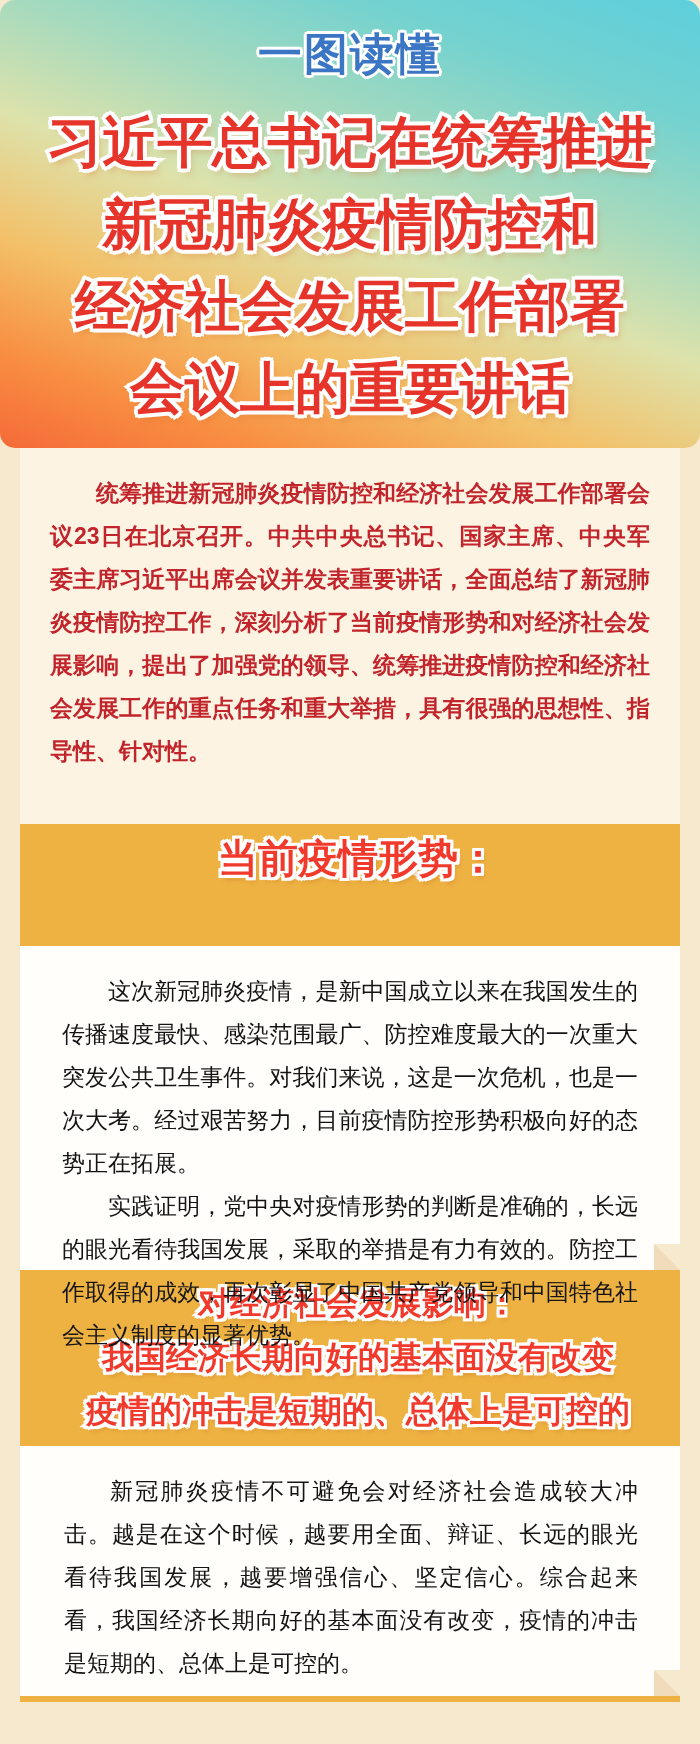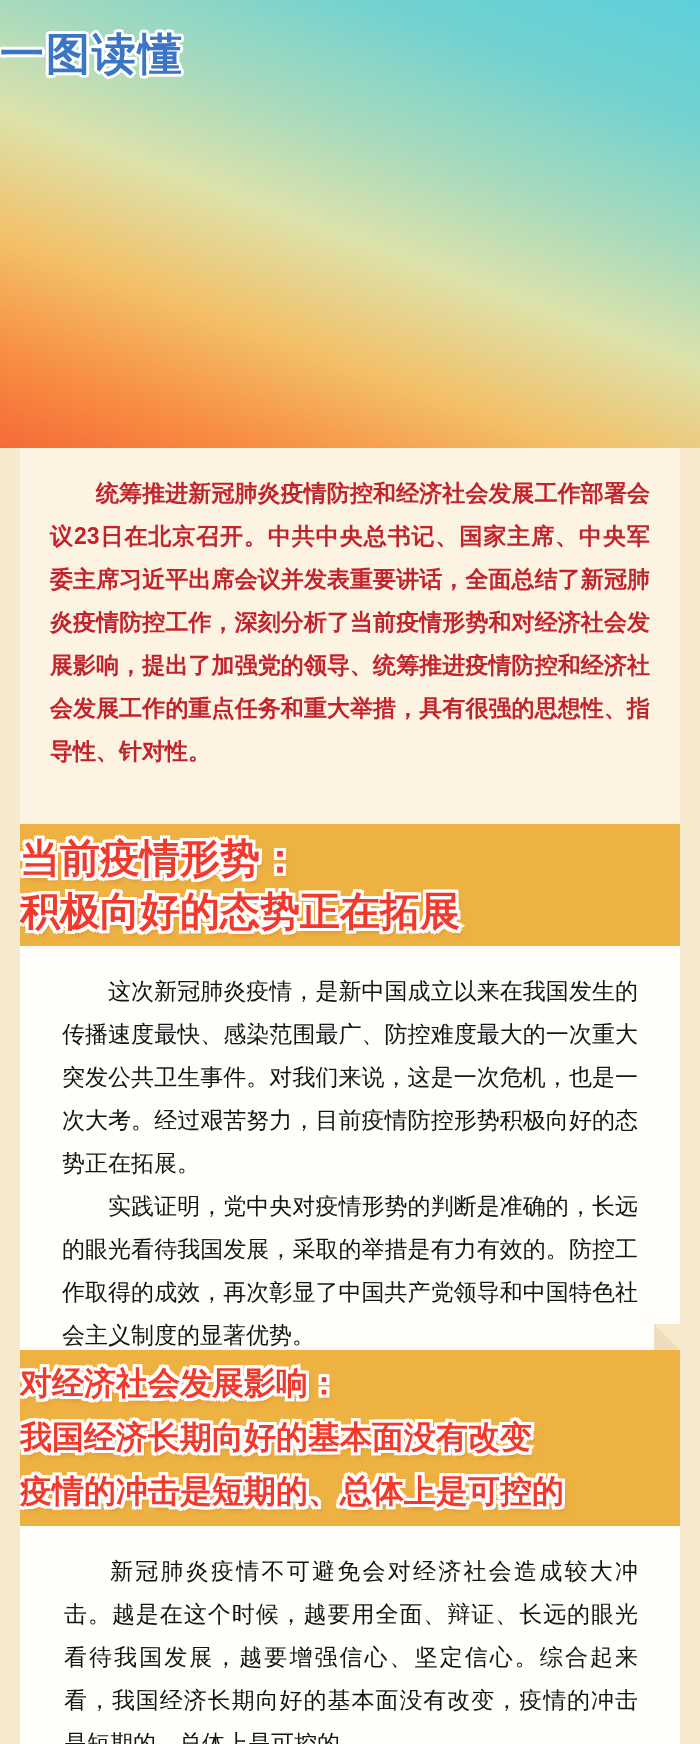--- a/index.html
+++ b/index.html
@@ -10,21 +10,23 @@
     overflow:hidden;
   }
   .page{position:relative;width:700px;height:1744px;}
 
   
   .header{
     height:448px;
     background:linear-gradient(200deg,
       #5dcfdc 0%, #74d2cf 18%, #a7dabd 36%,
       #dde2ab 52%, #f3c068 70%, #f88f42 86%, #f56a38 100%);
+    text-align:center;
     overflow:hidden;
+    border-radius:15px;
   }
   .kicker{
     margin-top:30px;
     font-size:44px;
     line-height:48px;
     font-weight:900;
     letter-spacing:2px;
     color:#3b76c4;
     -webkit-text-stroke:4px #ffffff;
     paint-order:stroke fill;
@@ -61,22 +63,23 @@
     color:#c2242c;
     font-weight:bold;
     font-size:23px;
     line-height:43px;
     text-align:justify;
     text-indent:2em;
   }
 
   .banner{
     background:#eeb243;
-    text-align:left;
+    text-align:center;
     overflow:hidden;
+    padding-left:16px;
   }
   .banner-1{height:122px;padding-top:8px;}
   .banner-2{height:176px;padding-top:6px;}
   .banner-line{
     font-weight:900;
     white-space:nowrap;
     color:#f23a2c;
     -webkit-text-stroke:5px #ffffff;
     paint-order:stroke fill;
     text-shadow:
@@ -86,21 +89,21 @@
   }
   .banner-1 .banner-line{font-size:40px;line-height:53px;}
   .banner-2 .banner-line{font-size:32px;line-height:54px;}
   .banner-2 .banner-line.first{font-size:32px;}
 
   .white-card{
     position:relative;
     background:#fffefb;
     padding:24px 42px 0 42px;
   }
-  .card-1{height:404px;}
+  .card-1{height:324px;}
   .card-2{height:250px;padding-left:44px;}
   .white-card p{
     margin:0;
     color:#141414;
     font-size:23px;
     line-height:43px;
     text-align:justify;
     text-indent:2em;
   }
 
@@ -120,29 +123,34 @@
 
   .next-banner-peek{height:6px;background:#eeb243;}
 </style>
 </head>
 <body>
 
 <div class="page">
 
   <div class="header">
     <div class="kicker">一图读懂</div>
+    <div class="main-title">
+      <div class="title-line">习近平总书记在统筹推进</div>
+      <div class="title-line">新冠肺炎疫情防控和</div>
+      <div class="title-line">经济社会发展工作部署</div>
+      <div class="title-line">会议上的重要讲话</div>
+    </div>
   </div>
 
   <div class="col intro-card">
     <p>统筹推进新冠肺炎疫情防控和经济社会发展工作部署会议23日在北京召开。中共中央总书记、国家主席、中央军委主席习近平出席会议并发表重要讲话，全面总结了新冠肺炎疫情防控工作，深刻分析了当前疫情形势和对经济社会发展影响，提出了加强党的领导、统筹推进疫情防控和经济社会发展工作的重点任务和重大举措，具有很强的思想性、指导性、针对性。</p>
   </div>
 
   <div class="col banner banner-1">
     <div class="banner-line">当前疫情形势：</div>
-    <div class="banner-line">积极向好的态势正在拓展</div>
   </div>
 
   <div class="col white-card card-1">
     <p>这次新冠肺炎疫情，是新中国成立以来在我国发生的传播速度最快、感染范围最广、防控难度最大的一次重大突发公共卫生事件。对我们来说，这是一次危机，也是一次大考。经过艰苦努力，目前疫情防控形势积极向好的态势正在拓展。</p>
     <p>实践证明，党中央对疫情形势的判断是准确的，长远的眼光看待我国发展，采取的举措是有力有效的。防控工作取得的成效，再次彰显了中国共产党领导和中国特色社会主义制度的显著优势。</p>
     <div class="fold-corner"></div>
   </div>
 
   <div class="col banner banner-2">
     <div class="banner-line first">对经济社会发展影响：</div>

